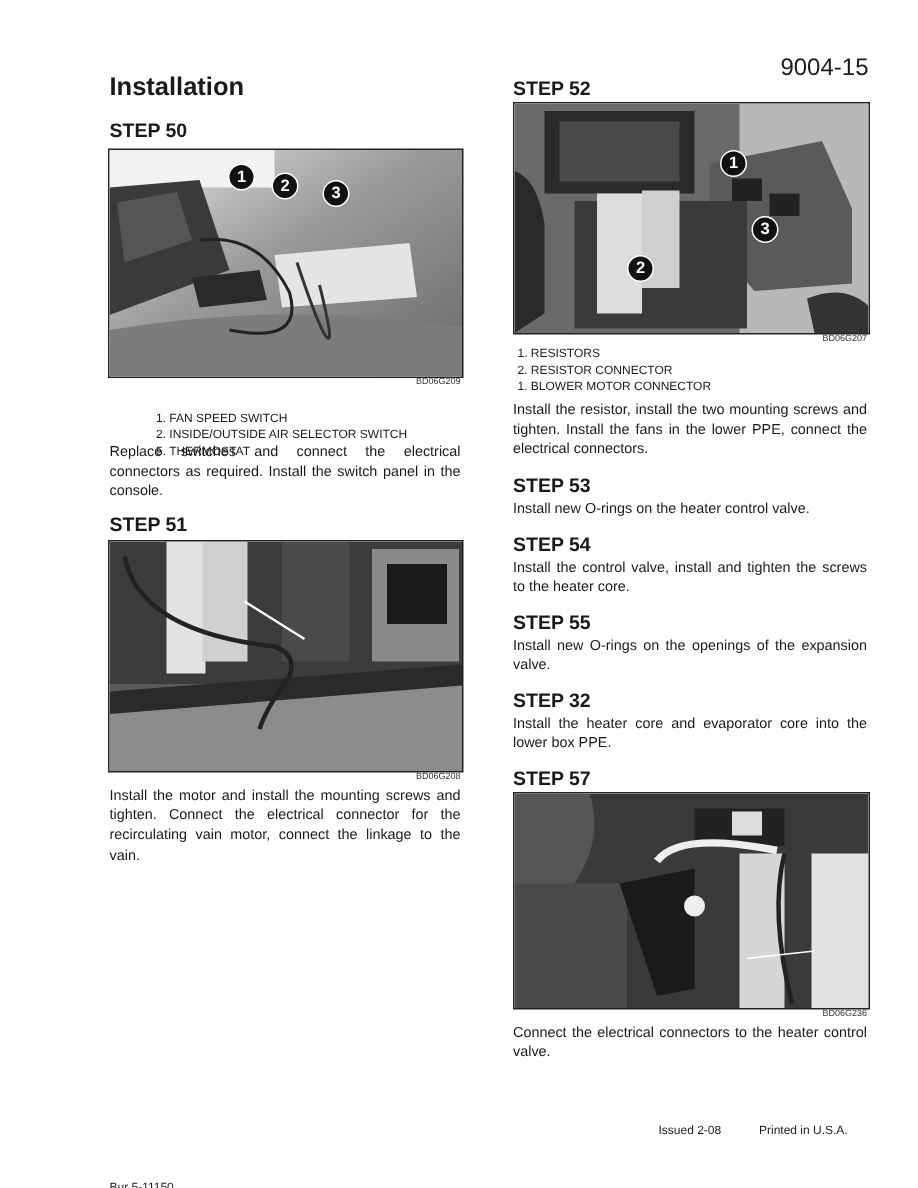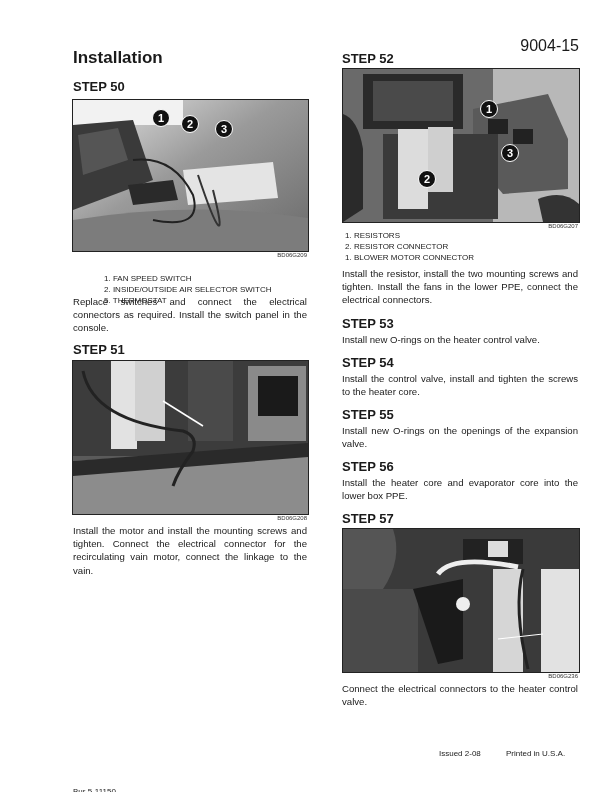--- a/index.html
+++ b/index.html
@@ -107,21 +107,21 @@
 
 <div class="abs step" style="left:342px; top:316px;">STEP 53</div>
 <div class="abs para" style="left:342px; top:333px; width:236px;">Install new O-rings on the heater control valve.</div>
 
 <div class="abs step" style="left:342px; top:355px;">STEP 54</div>
 <div class="abs para" style="left:342px; top:372px; width:236px;">Install the control valve, install and tighten the screws to the heater core.</div>
 
 <div class="abs step" style="left:342px; top:407px;">STEP 55</div>
 <div class="abs para" style="left:342px; top:424px; width:236px;">Install new O-rings on the openings of the expansion valve.</div>
 
-<div class="abs step" style="left:342px; top:459px;">STEP 56</div>
+<div class="abs step" style="left:342px; top:459px;">STEP 32</div>
 <div class="abs para" style="left:342px; top:476px; width:236px;">Install the heater core and evaporator core into the lower box PPE.</div>
 
 <div class="abs step" style="left:342px; top:511px;">STEP 57</div>
 <div class="abs photo" style="left:342px; top:528px; width:236px; height:143px;">
   <svg viewBox="0 0 236 143" preserveAspectRatio="none">
     <rect width="236" height="143" fill="#3a3a3a"></rect>
     <path d="M0 0 L50 0 Q60 30 40 60 L0 70 Z" fill="#555"></path>
     <rect x="0" y="60" width="75" height="83" fill="#4a4a4a"></rect>
     <rect x="120" y="10" width="60" height="25" fill="#222"></rect>
     <rect x="145" y="12" width="20" height="16" fill="#ddd"></rect>

